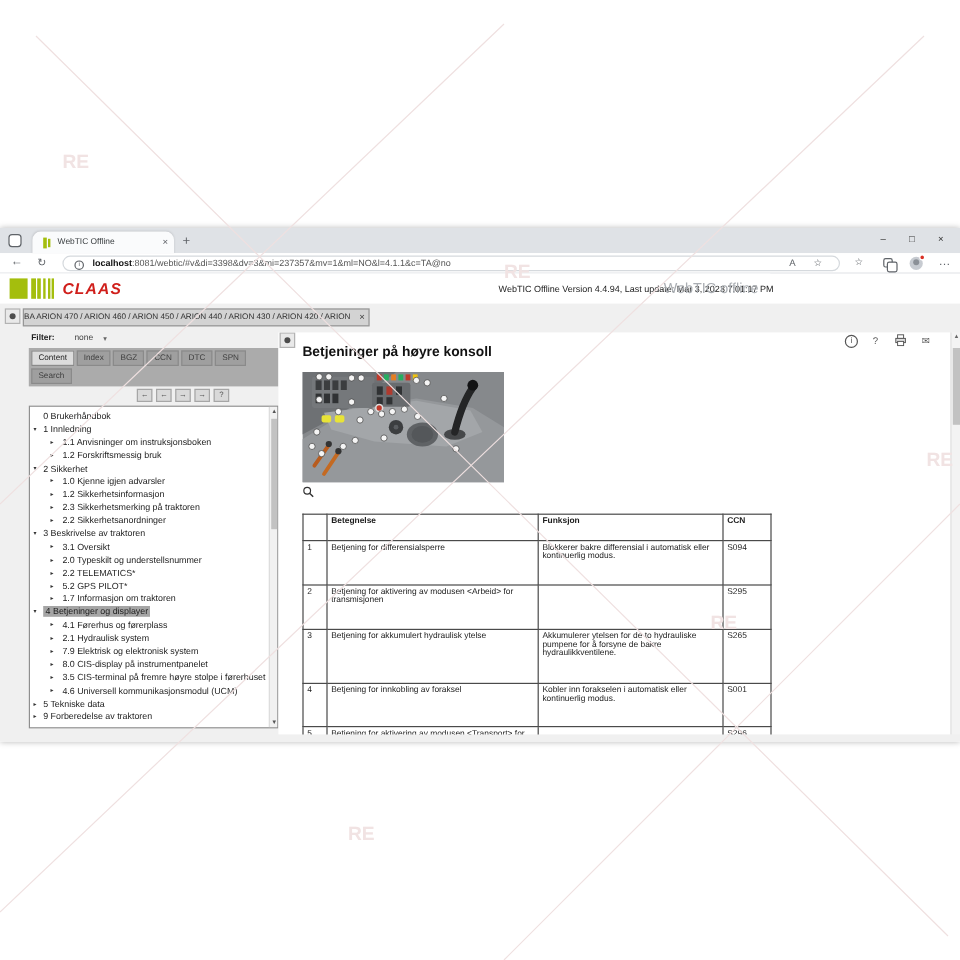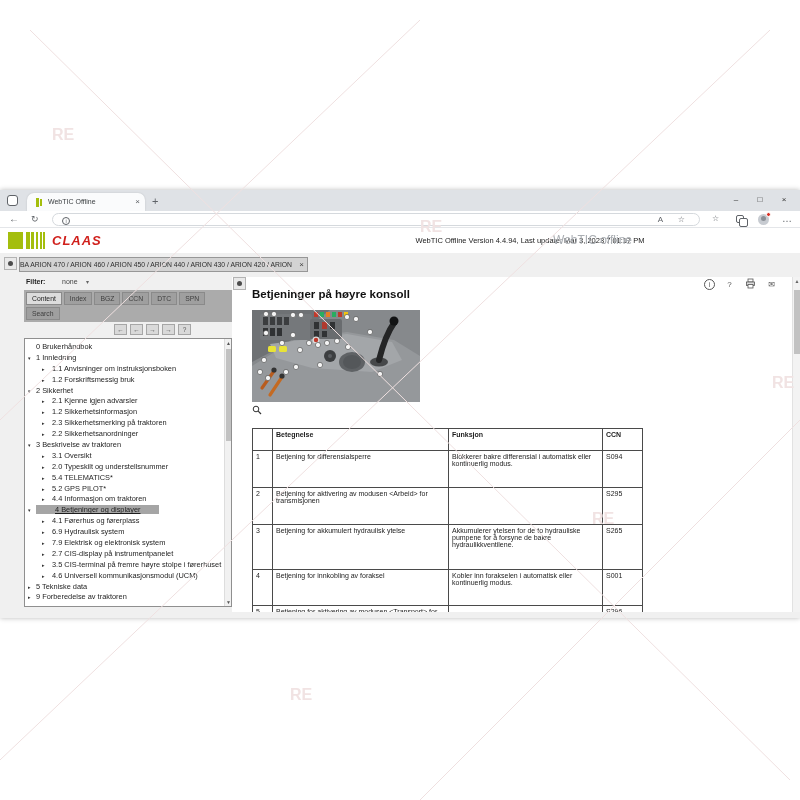--- a/index.html
+++ b/index.html
@@ -72,21 +72,21 @@
     border:1px solid #8a8a8a;font-size:6.8px;color:#3f3f3f;cursor:pointer;}
   .treenav{position:absolute;right:2px;top:47px;height:12px;display:flex;gap:3px;}
   .navbtn{width:13px;height:11px;background:#d9d9d9;border:1px solid #a6a6a6;font-size:6.5px;line-height:9px;text-align:center;color:#555;cursor:pointer;}
   .treebox{position:absolute;left:0;top:61px;width:208px;height:269px;background:#fff;border:1px solid #8f8f8f;overflow:hidden;}
   .treeinner{position:absolute;left:0;top:3px;right:8px;}
   .trow{position:relative;height:10.9px;line-height:10.9px;font-size:7.4px;color:#1d1d1d;white-space:nowrap;cursor:pointer;}
   .trow .mk{position:absolute;left:3px;top:0;font-size:5px;color:#333;}
   .trow.l0{padding-left:11px;}
   .trow.l1{padding-left:27px;}
   .trow.l1 .mk{left:17px;}
-  .trow.sel .tl{background:#a5a5a5;padding:0 19px;text-decoration:underline;}
+  .trow.sel .tl{background:#a5a5a5;padding:0 2px;}
   .tscroll{position:absolute;right:0;top:0;width:7px;height:267px;background:#f1f1f1;border-left:1px solid #ddd;}
   .tscroll .up,.tscroll .dn{position:absolute;left:0;width:7px;height:8px;font-size:5px;text-align:center;color:#555;line-height:8px;cursor:pointer;}
   .tscroll .up{top:0;}.tscroll .dn{bottom:0;}
   .tscroll .th{position:absolute;left:1px;top:10px;width:5px;height:92px;background:#c2c2c2;cursor:pointer;}
 
   
   .main{position:absolute;left:232px;top:24px;width:560px;height:335px;background:#fff;overflow:hidden;}
   .ctoolbar{position:absolute;top:1px;right:14px;display:flex;gap:8px;}
   .cic{width:13px;height:13px;text-align:center;font-size:8px;line-height:13px;color:#555;cursor:pointer;position:relative;}
   .cic.info{border:1px solid #555;border-radius:50%;width:11px;height:11px;line-height:10px;font-size:7px;margin-top:1px;}
@@ -141,20 +141,21 @@
       <span>□</span>
       <span>×</span>
     </div>
   </div>
 
   <div class="toolbar">
     <span class="tb-ic" style="left:9px">←</span>
     <span class="tb-ic" style="left:31px;font-size:9px">↻</span>
     <div class="urlbar">
       <span class="urlinfo">i</span>
+      <span class="urltxt"><b>localhost</b><span>:8081/webtic/#v&amp;di=3398&amp;dv=3&amp;mi=237357&amp;mv=1&amp;ml=NO&amp;l=4.1.1&amp;c=TA@no</span></span>
       <span class="pill-ic" style="right:36px">A</span>
       <span class="pill-ic" style="right:14px">☆</span>
     </div>
     <span class="tb-ic" style="left:712px;font-size:8px">☆</span>
     <span class="collic"></span>
     <span class="avatar">
         <span class="dot"></span>
       </span>
     <span class="tb-ic" style="left:782px">…</span>
   </div>
@@ -198,35 +199,35 @@
           <span class="navbtn">→</span>
           <span class="navbtn">?</span>
         </div>
       <div class="treebox">
         <div class="treeinner">
             <div class="trow l0"><span class="mk"></span><span class="tl">0 Brukerhåndbok</span></div>
             <div class="trow l0"><span class="mk">▾</span><span class="tl">1 Innledning</span></div>
             <div class="trow l1"><span class="mk">▸</span><span class="tl">1.1 Anvisninger om instruksjonsboken</span></div>
             <div class="trow l1"><span class="mk">▸</span><span class="tl">1.2 Forskriftsmessig bruk</span></div>
             <div class="trow l0"><span class="mk">▾</span><span class="tl">2 Sikkerhet</span></div>
-            <div class="trow l1"><span class="mk">▸</span><span class="tl">2.1 Kjenne igjen advarsler</span></div>
+            <div class="trow l1"><span class="mk">▸</span><span class="tl">1.0 Kjenne igjen advarsler</span></div>
             <div class="trow l1"><span class="mk">▸</span><span class="tl">1.2 Sikkerhetsinformasjon</span></div>
             <div class="trow l1"><span class="mk">▸</span><span class="tl">2.3 Sikkerhetsmerking på traktoren</span></div>
             <div class="trow l1"><span class="mk">▸</span><span class="tl">2.2 Sikkerhetsanordninger</span></div>
             <div class="trow l0"><span class="mk">▾</span><span class="tl">3 Beskrivelse av traktoren</span></div>
             <div class="trow l1"><span class="mk">▸</span><span class="tl">3.1 Oversikt</span></div>
             <div class="trow l1"><span class="mk">▸</span><span class="tl">2.0 Typeskilt og understellsnummer</span></div>
-            <div class="trow l1"><span class="mk">▸</span><span class="tl">5.4 TELEMATICS*</span></div>
+            <div class="trow l1"><span class="mk">▸</span><span class="tl">2.2 TELEMATICS*</span></div>
             <div class="trow l1"><span class="mk">▸</span><span class="tl">5.2 GPS PILOT*</span></div>
-            <div class="trow l1"><span class="mk">▸</span><span class="tl">4.4 Informasjon om traktoren</span></div>
+            <div class="trow l1"><span class="mk">▸</span><span class="tl">1.7 Informasjon om traktoren</span></div>
             <div class="trow l0 sel"><span class="mk">▾</span><span class="tl">4 Betjeninger og displayer</span></div>
             <div class="trow l1"><span class="mk">▸</span><span class="tl">4.1 Førerhus og førerplass</span></div>
-            <div class="trow l1"><span class="mk">▸</span><span class="tl">6.9 Hydraulisk system</span></div>
+            <div class="trow l1"><span class="mk">▸</span><span class="tl">2.1 Hydraulisk system</span></div>
             <div class="trow l1"><span class="mk">▸</span><span class="tl">7.9 Elektrisk og elektronisk system</span></div>
-            <div class="trow l1"><span class="mk">▸</span><span class="tl">2.7 CIS-display på instrumentpanelet</span></div>
+            <div class="trow l1"><span class="mk">▸</span><span class="tl">8.0 CIS-display på instrumentpanelet</span></div>
             <div class="trow l1"><span class="mk">▸</span><span class="tl">3.5 CIS-terminal på fremre høyre stolpe i førerhuset</span></div>
             <div class="trow l1"><span class="mk">▸</span><span class="tl">4.6 Universell kommunikasjonsmodul (UCM)</span></div>
             <div class="trow l0"><span class="mk">▸</span><span class="tl">5 Tekniske data</span></div>
             <div class="trow l0"><span class="mk">▸</span><span class="tl">9 Forberedelse av traktoren</span></div>
           </div>
         <div class="tscroll">
           <span class="up">▲</span>
           <span class="th"></span>
           <span class="dn">▼</span>
         </div>

